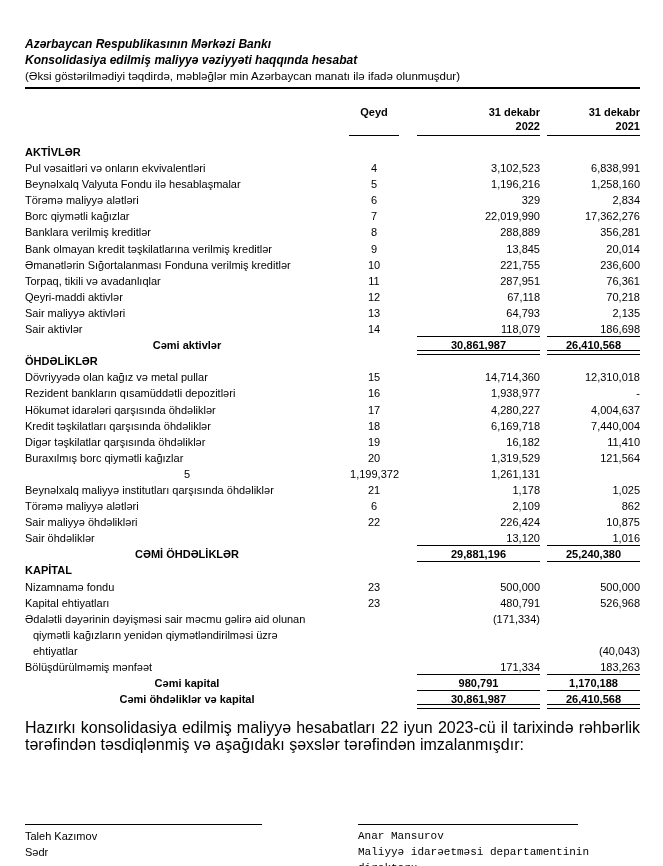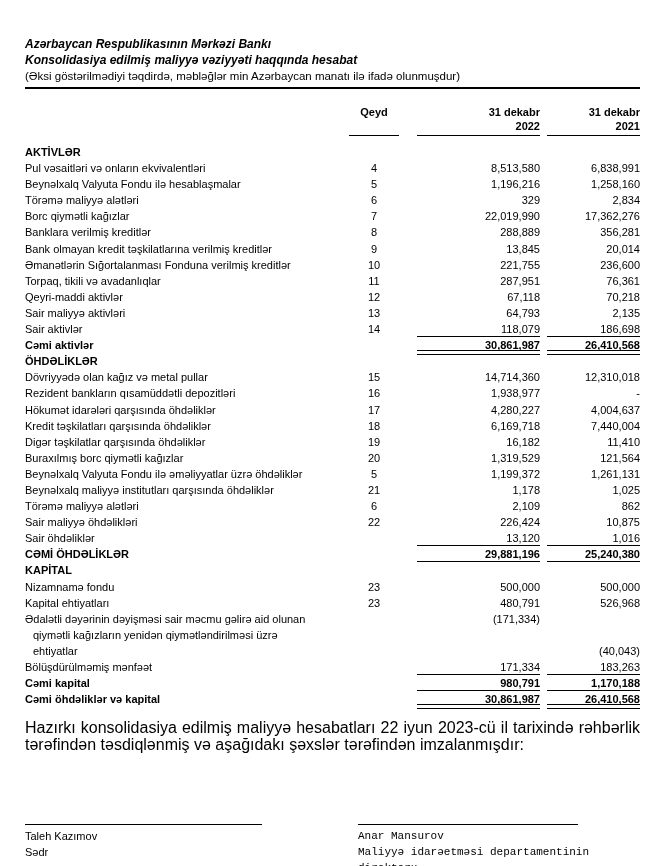--- a/index.html
+++ b/index.html
@@ -37,21 +37,21 @@
   .thead { margin-top: 16px; line-height: 14px; font-weight: 700; }
   .thead .th { position: relative; padding-bottom: 3px; }
   .thead .th::after {
     content: ""; position: absolute; left: 0; right: 0; bottom: 0;
     height: 1.5px; background: #000;
   }
   .pre { white-space: pre-line; }
 
   .tbody { margin-top: 8px; }
   .t-section .cell-label { font-weight: 700; }
-  .t-total .cell-label, .t-total .cell-v { font-weight: 700; }
+  .t-total .cell-label, .t-total .cell-v { font-weight: 700; text-align: center; }
 
   .vr-single::after {
     content: ""; position: absolute; left: 0; right: 0; bottom: 0;
     height: 1px; background: #000;
   }
   .vr-double::after {
     content: ""; position: absolute; left: 0; right: 0; bottom: -2px;
     height: 5px; box-sizing: border-box;
     border-top: 1.5px solid #000; border-bottom: 1.5px solid #000;
   }
@@ -97,21 +97,21 @@
     <div class="tbody">
         <div class="trow t-section">
           <div class="cell cell-label">AKTİVLƏR</div>
           <div class="cell cell-note"></div>
           <div class="cell cell-v cell-v2022"></div>
           <div class="cell cell-v cell-v2021"></div>
         </div>
         <div class="trow t-item">
           <div class="cell cell-label">Pul vəsaitləri və onların ekvivalentləri</div>
           <div class="cell cell-note">4</div>
-          <div class="cell cell-v cell-v2022">8,513,580</div>
+          <div class="cell cell-v cell-v2022">3,102,523</div>
           <div class="cell cell-v cell-v2021">6,838,991</div>
         </div>
         <div class="trow t-item">
           <div class="cell cell-label">Beynəlxalq Valyuta Fondu ilə hesablaşmalar</div>
           <div class="cell cell-note">5</div>
           <div class="cell cell-v cell-v2022">1,196,216</div>
           <div class="cell cell-v cell-v2021">1,258,160</div>
         </div>
         <div class="trow t-item">
           <div class="cell cell-label">Törəmə maliyyə alətləri</div>
@@ -209,21 +209,20 @@
           <div class="cell cell-v cell-v2022">16,182</div>
           <div class="cell cell-v cell-v2021">11,410</div>
         </div>
         <div class="trow t-item">
           <div class="cell cell-label">Buraxılmış borc qiymətli kağızlar</div>
           <div class="cell cell-note">20</div>
           <div class="cell cell-v cell-v2022">1,319,529</div>
           <div class="cell cell-v cell-v2021">121,564</div>
         </div>
         <div class="trow t-item">
-          <div class="cell cell-label">Beynəlxalq Valyuta Fondu ilə əməliyyatlar üzrə öhdəliklər</div>
           <div class="cell cell-note">5</div>
           <div class="cell cell-v cell-v2022">1,199,372</div>
           <div class="cell cell-v cell-v2021">1,261,131</div>
         </div>
         <div class="trow t-item">
           <div class="cell cell-label">Beynəlxalq maliyyə institutları qarşısında öhdəliklər</div>
           <div class="cell cell-note">21</div>
           <div class="cell cell-v cell-v2022">1,178</div>
           <div class="cell cell-v cell-v2021">1,025</div>
         </div>

